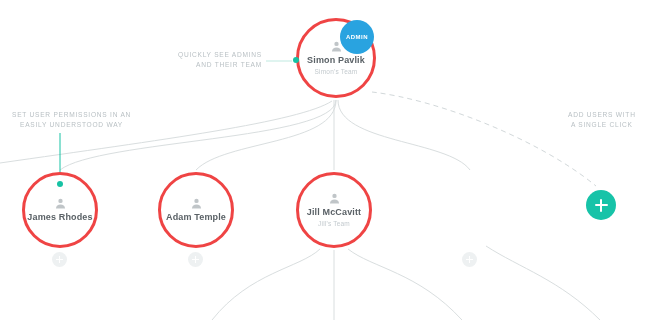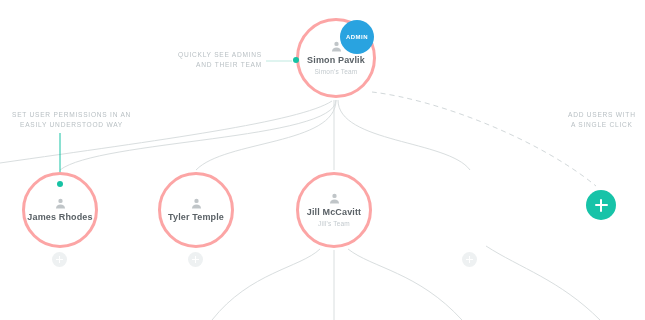--- a/index.html
+++ b/index.html
@@ -7,21 +7,21 @@
     width:645px;height:320px;overflow:hidden;position:relative;
     background:#ffffff;
     font-family:"Liberation Sans","DejaVu Sans",sans-serif;
     -webkit-font-smoothing:antialiased;
   }
   #stage{position:absolute;left:0;top:0;width:645px;height:320px;}
   #edges{position:absolute;left:0;top:0;width:645px;height:320px;}
 
   
   .node{position:absolute;border-radius:50%;box-sizing:border-box;
-        background:#ffffff;border:3px solid #fca5a5;
+        background:#ffffff;border:3px solid #ef4444;
         display:flex;flex-direction:column;align-items:center;justify-content:center;}
   .node.root{width:80px;height:80px;left:296px;top:18px;}
   .node.leaf{width:76px;height:76px;}
   .leaf-1{left:22px;top:172px;}
   .leaf-2{left:158px;top:172px;}
   .leaf-3{left:296px;top:172px;}
   .leaf-4{left:432px;top:172px;}
 
   .avatar{width:13px;height:13px;margin-bottom:2px;opacity:.62;}
   .node-name{font-size:9px;font-weight:bold;color:#5a6166;letter-spacing:.15px;
@@ -118,21 +118,21 @@
     <div class="node-name">James Rhodes</div>
   </div>
   <div class="ring-dot dot-leaf1"></div>
   <div class="plus-ghost pg-1"></div>
 
   <div class="node leaf leaf-2">
     <svg class="avatar" viewBox="0 0 24 24">
       <circle cx="12" cy="7.2" r="4" fill="#9aa3a8"></circle>
       <path d="M3.6 21c0-4.6 3.8-7.2 8.4-7.2s8.4 2.6 8.4 7.2z" fill="#9aa3a8"></path>
     </svg>
-    <div class="node-name">Tyler Temple</div>
+    <div class="node-name">Adam Temple</div>
   </div>
   <div class="plus-ghost pg-2"></div>
 
   <div class="node leaf leaf-3">
     <svg class="avatar" viewBox="0 0 24 24">
       <circle cx="12" cy="7.2" r="4" fill="#9aa3a8"></circle>
       <path d="M3.6 21c0-4.6 3.8-7.2 8.4-7.2s8.4 2.6 8.4 7.2z" fill="#9aa3a8"></path>
     </svg>
     <div class="node-name">Jill McCavitt</div>
     <div class="node-sub">Jill's Team</div>

